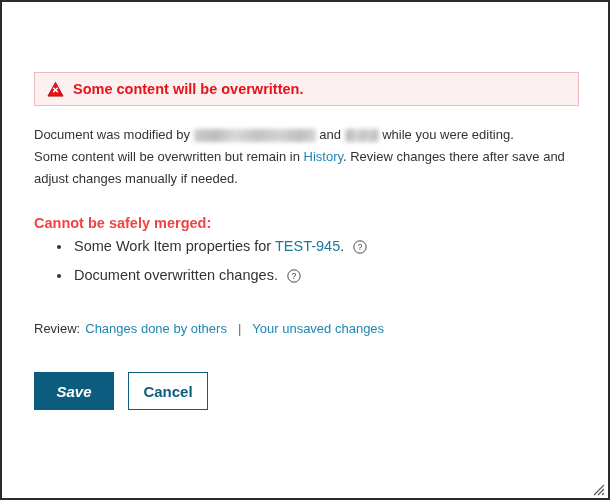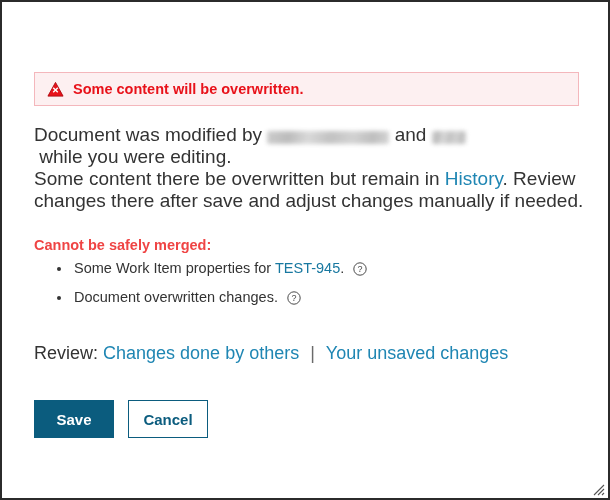--- a/index.html
+++ b/index.html
@@ -89,21 +89,21 @@
     display: block;
   }
   .alert-text {
     color: #e8121a;
     font-size: 14.5px;
     font-weight: bold;
   }
 
   
   .para {
-    font-size: 19px;
+    font-size: 13px;
     color: #333333;
     line-height: 22px;
     width: 550px;
   }
   .para .seg { white-space: pre; }
   .redact {
     display: inline-block;
     vertical-align: -3px;
     height: 13px;
     border-radius: 2px;
@@ -149,21 +149,21 @@
   .help-icon {
     display: inline-block;
     vertical-align: -3px;
     margin-left: 5px;
     cursor: pointer;
   }
 
   
   .review-row {
     margin-top: 30px;
-    font-size: 18px;
+    font-size: 13px;
     color: #333333;
     display: flex;
     align-items: baseline;
   }
   .review-label { margin-right: 5px; }
   .divider-pipe {
     color: #6a6a6a;
     margin: 0 11px;
   }
 
@@ -185,20 +185,21 @@
     cursor: pointer;
     display: flex;
     align-items: center;
     justify-content: center;
   }
   .btn-primary {
     background: #0b5c7e;
     border: 1px solid #0b5c7e;
     color: #ffffff;
     width: 80px;
+    font-style: italic;
   }
   .btn-secondary {
     background: #ffffff;
     border: 1px solid #0b5c7e;
     color: #0b5c7e;
     width: 58px;
   }
 
   
   .resize-grip {
@@ -221,21 +222,21 @@
     <div class="alert">
       <svg class="alert-icon" viewBox="0 0 18 18">
         <path d="M9 1.5 L17 16 L1 16 Z" fill="#e8121a" stroke="#b00d14" stroke-width="1"></path>
         <path d="M6.6 7.2 L11.4 12.0 M11.4 7.2 L6.6 12.0" stroke="#ffffff" stroke-width="1.5" fill="none"></path>
       </svg>
       <span class="alert-text">Some content will be overwritten.</span>
     </div>
 
     <div class="para">
       <span class="seg">Document was modified by </span><span class="redact n1"></span><span class="seg"> and </span><span class="redact n2"></span><span class="seg"> while you were editing.</span><br>
-      <span>Some content there be overwritten but remain in </span><a class="link">History</a><span>. Review changes there after save and adjust changes manually if needed.</span>
+      <span>Some content will be overwritten but remain in </span><a class="link">History</a><span>. Review changes there after save and adjust changes manually if needed.</span>
     </div>
 
     <div class="section-head">Cannot be safely merged:</div>
     <ul class="bullets">
       <li>
         <span>Some Work Item properties for </span><a class="strong-link">TEST-945</a><span>.</span>
         <span class="help-icon">
           <svg width="14" height="14" viewBox="0 0 14 14">
             <circle cx="7" cy="7" r="6.2" fill="none" stroke="#4a4a4a" stroke-width="1"></circle>
             <text x="7" y="10.4" text-anchor="middle" font-family="Liberation Sans, sans-serif" font-size="9" fill="#4a4a4a">?</text>

